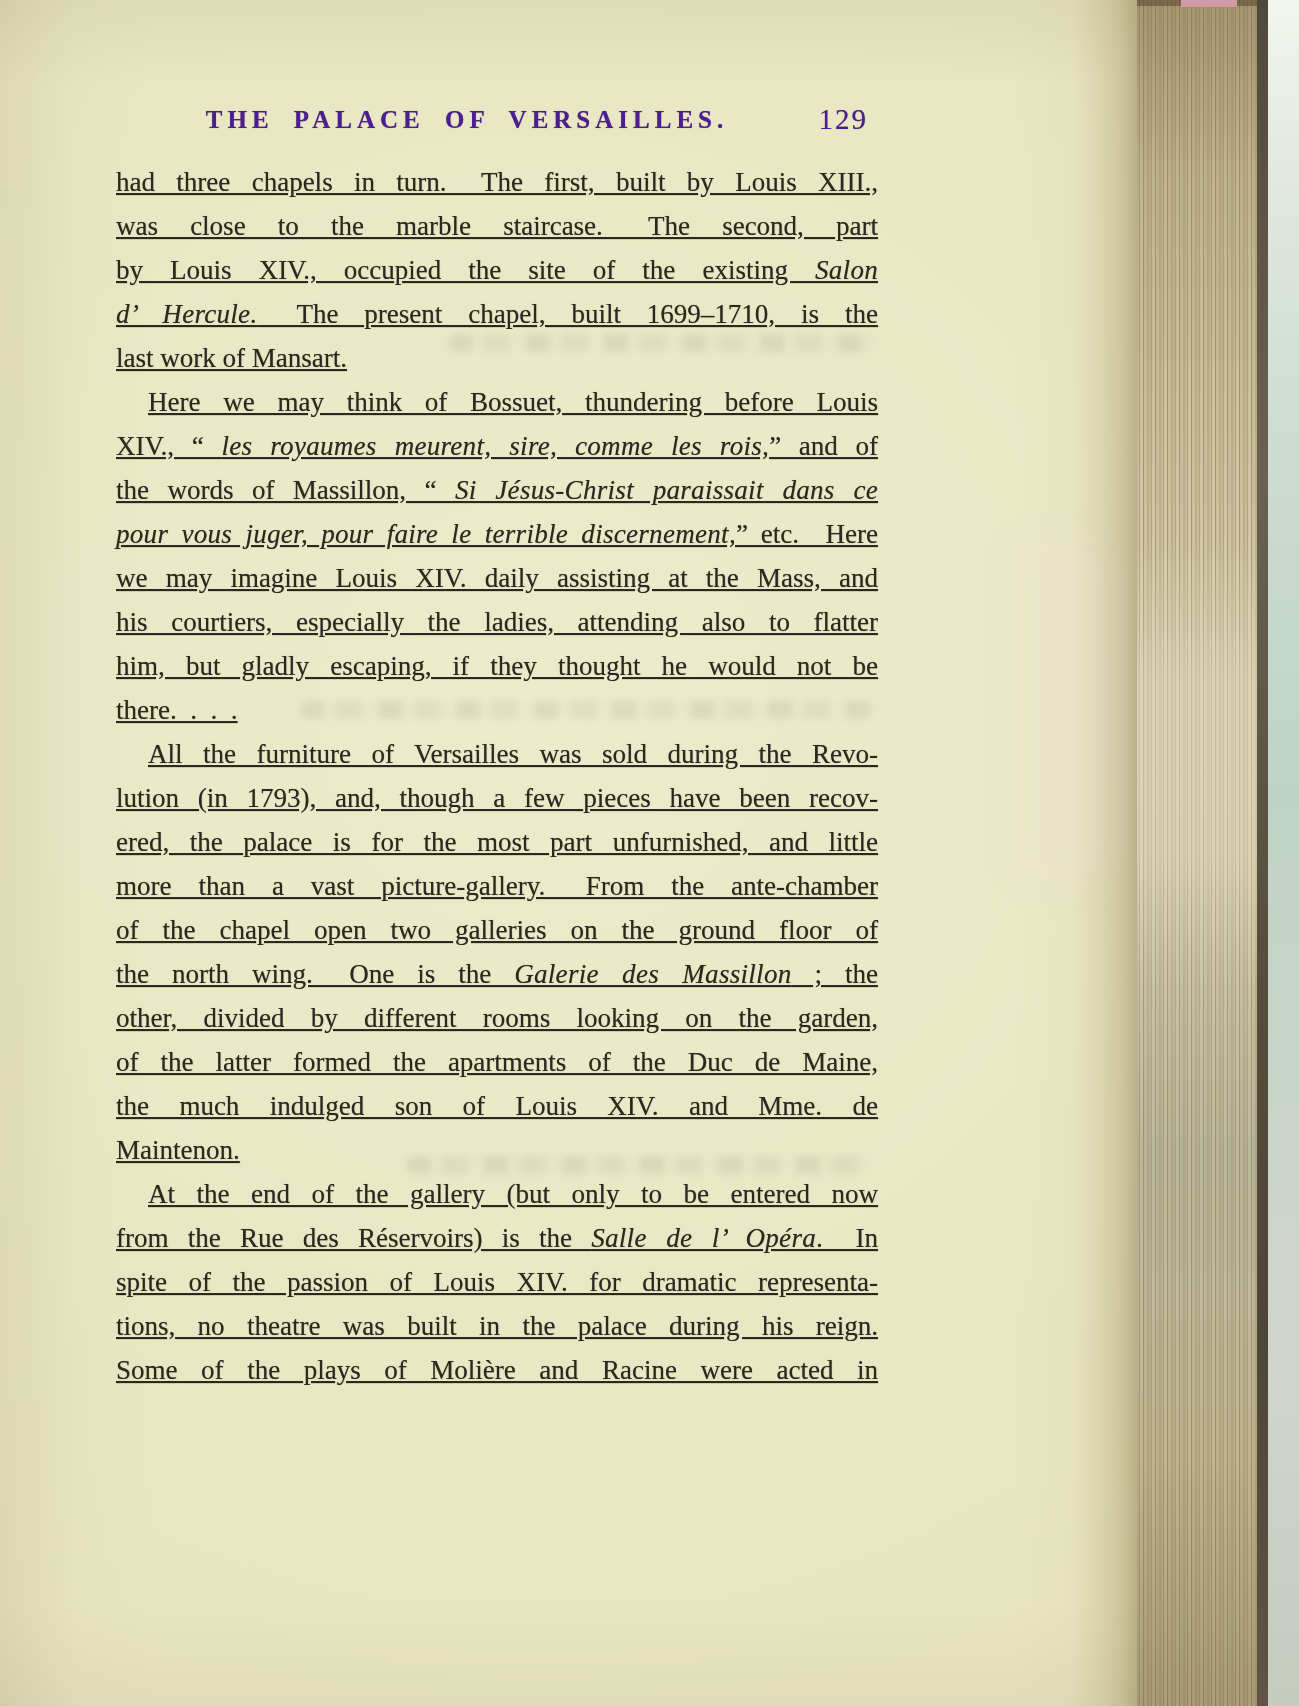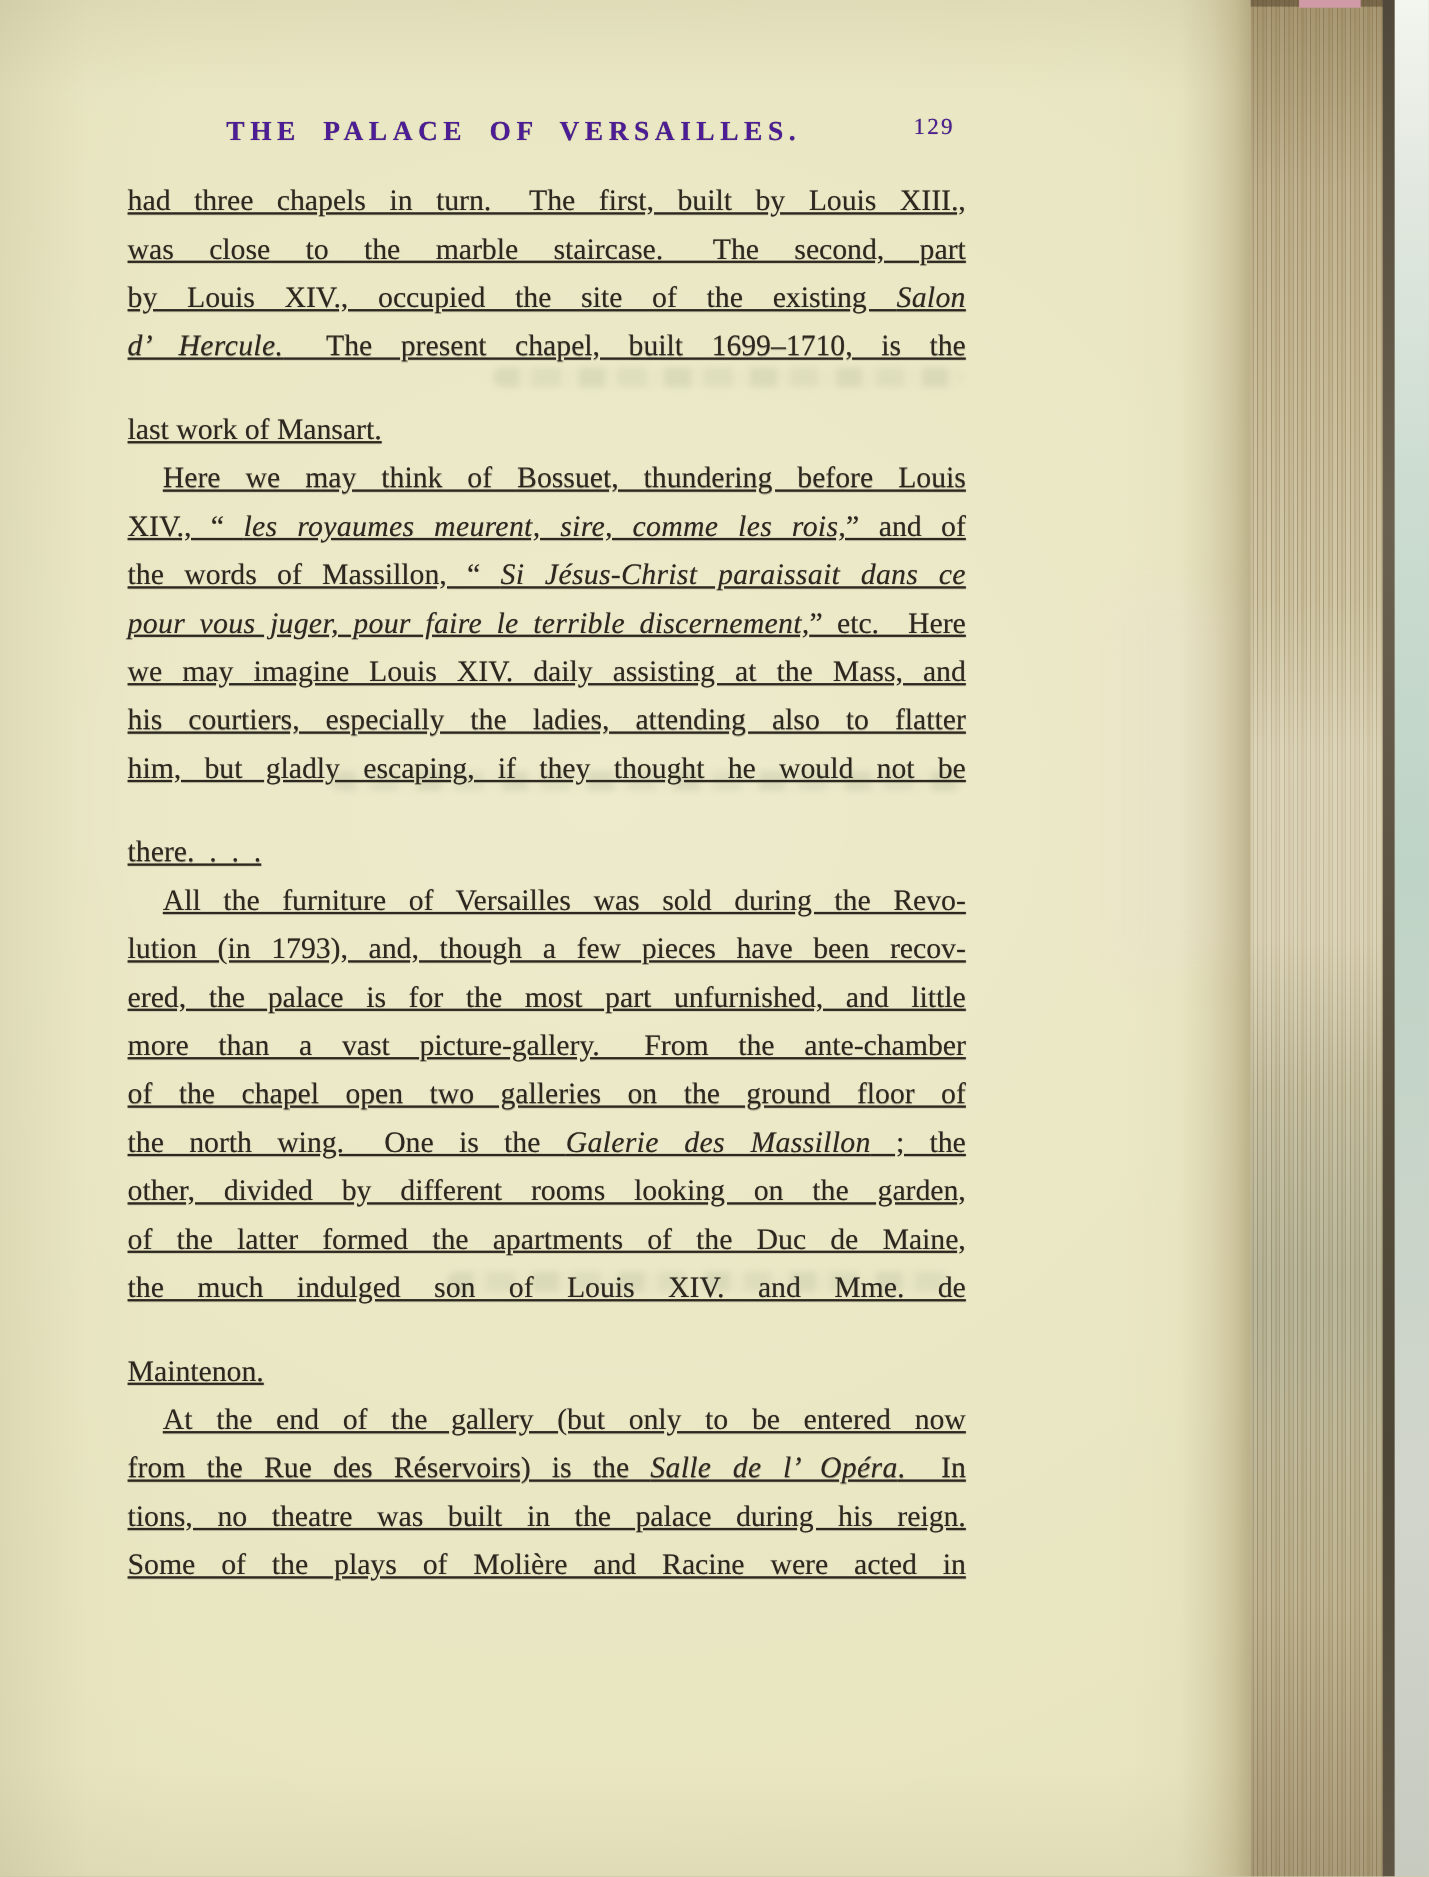--- a/index.html
+++ b/index.html
@@ -32,40 +32,40 @@
     position: absolute; left: 0; right: 60px; top: 4px;
     text-align: center;
     font-weight: bold;
     font-size: 25px;
     letter-spacing: 5px;
     word-spacing: 9px;
     text-shadow: 0 0 0.8px rgba(41,37,27,0.6);
   }
   .hdr-num {
     position: absolute; right: 10px; top: 1px;
-    font-size: 21px;
+    font-size: 29px;
     letter-spacing: 2px;
     text-shadow: 0 0 0.8px rgba(41,37,27,0.6);
   }
   
   .text-col {
     position: absolute; left: 116px; top: 160px; width: 762px;
     font-size: 27px;
     line-height: 44px;
     color: #2c2820;
     text-shadow: 0.2px 0.3px 0.8px rgba(44,40,30,0.5);
     text-decoration: underline;
   }
   .para { margin: 0; }
   .para.indent .line:first-child { text-indent: 32px; }
   .line {
     text-align: justify;
     text-align-last: justify;
   }
-  .line.end { text-align-last: left; margin-top: 32px; }
+  .line.end { text-align-last: left; }
   .line em { font-style: italic; letter-spacing: 0.3px; }
   
   .ghost {
     position: absolute; height: 18px;
     border-radius: 9px;
     filter: blur(3px);
     opacity: 0.5;
     background: repeating-linear-gradient(90deg,
       rgba(125,136,104,0.30) 0 24px, rgba(125,136,104,0.05) 24px 36px,
       rgba(125,136,104,0.22) 36px 62px, rgba(125,136,104,0.04) 62px 78px);
@@ -163,20 +163,21 @@
         <div class="line"><span>of the chapel open two galleries on the ground floor of</span></div>
         <div class="line"><span>the north wing.  One is the </span><em>Galerie des Massillon</em><span> ; the</span></div>
         <div class="line"><span>other, divided by different rooms looking on the garden,</span></div>
         <div class="line"><span>of the latter formed the apartments of the Duc de Maine,</span></div>
         <div class="line"><span>the much indulged son of Louis XIV. and Mme. de</span></div>
         <div class="line end"><span>Maintenon.</span></div>
       </div>
       <div class="para indent">
         <div class="line"><span>At the end of the gallery (but only to be entered now</span></div>
         <div class="line"><span>from the Rue des Réservoirs) is the </span><em>Salle de l’ Opéra</em><span>.  In</span></div>
+        <div class="line"><span>spite of the passion of Louis XIV. for dramatic representa-</span></div>
         <div class="line"><span>tions, no theatre was built in the palace during his reign.</span></div>
         <div class="line"><span>Some of the plays of Molière and Racine were acted in</span></div>
       </div>
     </div>
 
   <div class="edge-curve"></div>
   <div class="edge-stack"></div>
   <div class="stack-top"></div>
   <div class="pink-sliver"></div>
   <div class="edge-gap"></div>

